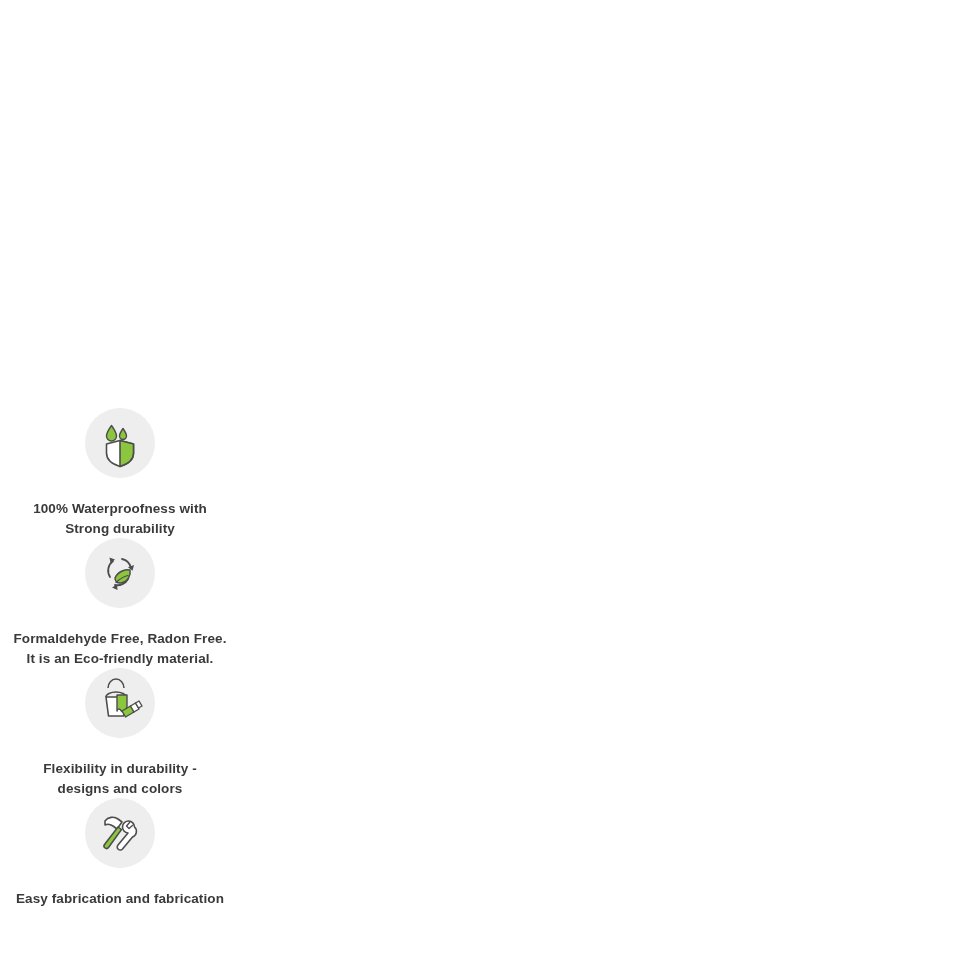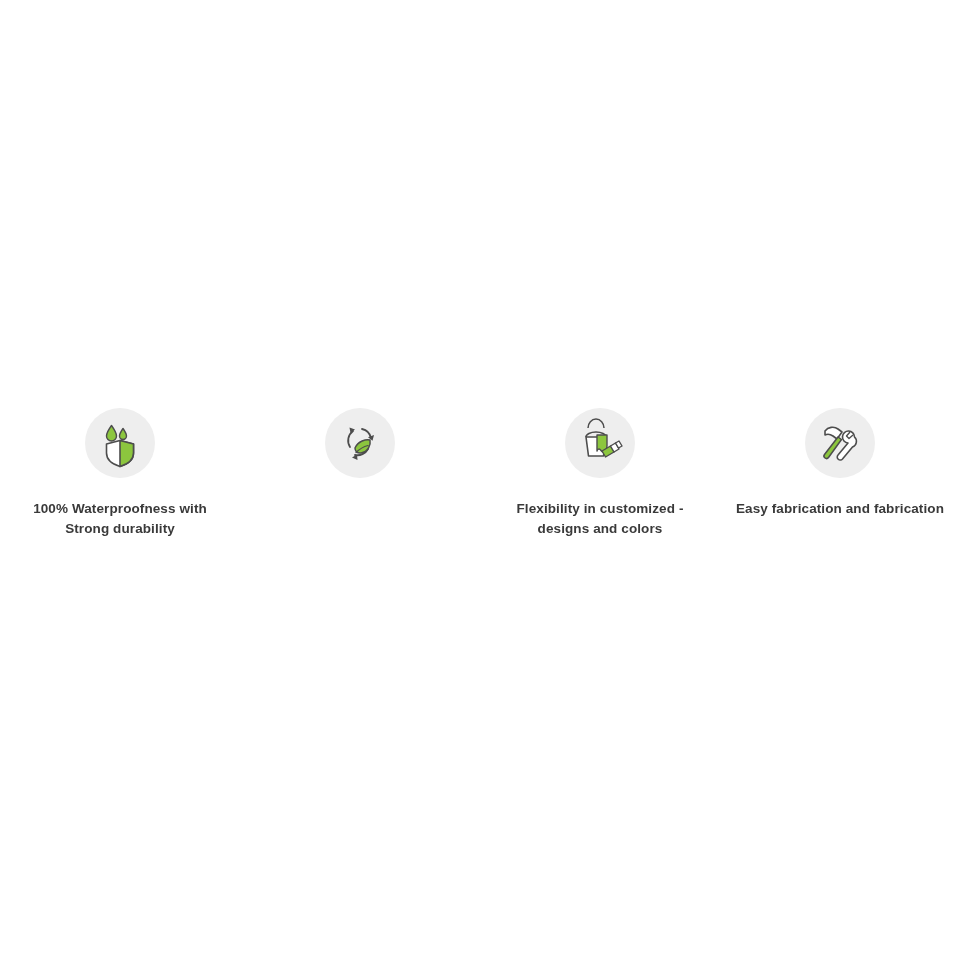--- a/index.html
+++ b/index.html
@@ -13,21 +13,21 @@
     font-family: "Liberation Sans", sans-serif;
     overflow: hidden;
   }
 
   .features-strip {
     position: absolute;
     top: 408px;
     left: 0;
     width: 960px;
     display: flex;
-    flex-direction: row;
+    flex-direction: column;
     align-items: flex-start;
     justify-content: space-between;
   }
 
   .feature-item {
     width: 240px;
     display: flex;
     flex-direction: column;
     align-items: center;
   }
@@ -87,38 +87,40 @@
         <path d="M30 14 a12 12 0 0 1 9 9" fill="none" stroke="#4d4d4d" stroke-width="1.8" stroke-linecap="round"></path>
         <path d="M36 34 a12 12 0 0 1 -13 6" fill="none" stroke="#4d4d4d" stroke-width="1.8" stroke-linecap="round"></path>
         <path d="M17.5 12.5 l5.5 2 -4.5 3.5 z" fill="#4d4d4d"></path>
         <path d="M42 20 l-1.5 5.8 -4.5-3.6 z" fill="#4d4d4d"></path>
         <path d="M20 42.5 l5-3 0.5 5.5 z" fill="#4d4d4d"></path>
 
         <path d="M23 33 c3-7 11-9 15-8 c1 5 -2 12 -9 13 c-4 0.6 -6 -2 -6 -5 z" fill="#8cc63e" stroke="#4d4d4d" stroke-width="1.5" stroke-linejoin="round"></path>
         <path d="M24 37.5 c4-4 8-6 12-7" fill="none" stroke="#4d4d4d" stroke-width="1.2" stroke-linecap="round"></path>
       </svg>
     </div>
+    <div class="feature-caption">Formaldehyde Free, Radon Free.
+It is an Eco-friendly material.</div>
   </div>
 
   <div class="feature-item">
     <div class="icon-badge">
       <svg width="56" height="56" viewBox="0 0 56 56">
 
         <path d="M14 22 h20 l-2.5 19 h-15 z" fill="#ffffff" stroke="#4d4d4d" stroke-width="1.6" stroke-linejoin="round"></path>
         <path d="M14 22 a10 5 0 0 1 20 0" fill="none" stroke="#4d4d4d" stroke-width="1.6"></path>
         <path d="M16 13 a8 9 0 0 1 16 0" fill="none" stroke="#4d4d4d" stroke-width="1.5"></path>
 
         <path d="M25 20 h10 v11 c0 3 -2 6 -4 6 c-2 0 -2 -3 -4 -3 c-1.5 0 -2 2 -2 2 z" fill="#8cc63e" stroke="#4d4d4d" stroke-width="1.4" stroke-linejoin="round"></path>
 
         <path d="M30 36 l8.5 -5 3.5 6 -8.5 5 z" fill="#8cc63e" stroke="#4d4d4d" stroke-width="1.4" stroke-linejoin="round"></path>
         <path d="M38.5 31 l5 -3 3.5 6 -5 3 z" fill="#ffffff" stroke="#4d4d4d" stroke-width="1.4" stroke-linejoin="round"></path>
         <path d="M43.5 28 l3.5 -2 3 5 -3.5 2 z" fill="#ffffff" stroke="#4d4d4d" stroke-width="1.4" stroke-linejoin="round"></path>
       </svg>
     </div>
-    <div class="feature-caption">Flexibility in customized -
+    <div class="feature-caption">Flexibility in durability -
 designs and colors</div>
   </div>
 
   <div class="feature-item">
     <div class="icon-badge">
       <svg width="56" height="56" viewBox="0 0 56 56">
 
         <path d="M13 16 c3 -4 9 -5 13 -2 l4 3 -5 7 -4 -3 c-3 -2 -6 -2 -8 -1 z" fill="#ffffff" stroke="#4d4d4d" stroke-width="1.6" stroke-linejoin="round"></path>
 
         <path d="M26 22 l3.5 2.5 -13 18 a2.5 2.5 0 0 1 -4 -3 z" fill="#8cc63e" stroke="#4d4d4d" stroke-width="1.5" stroke-linejoin="round"></path>

